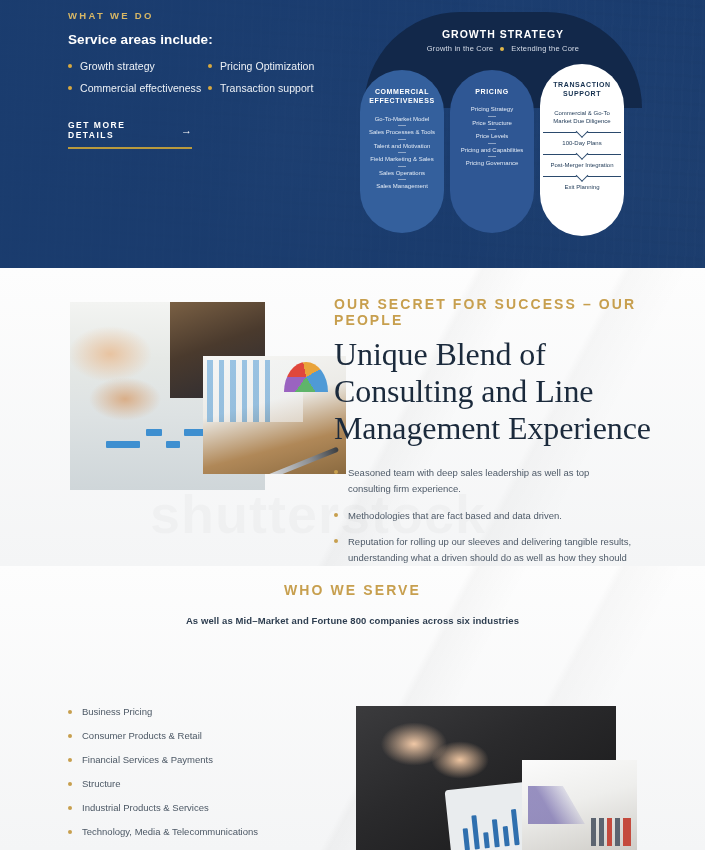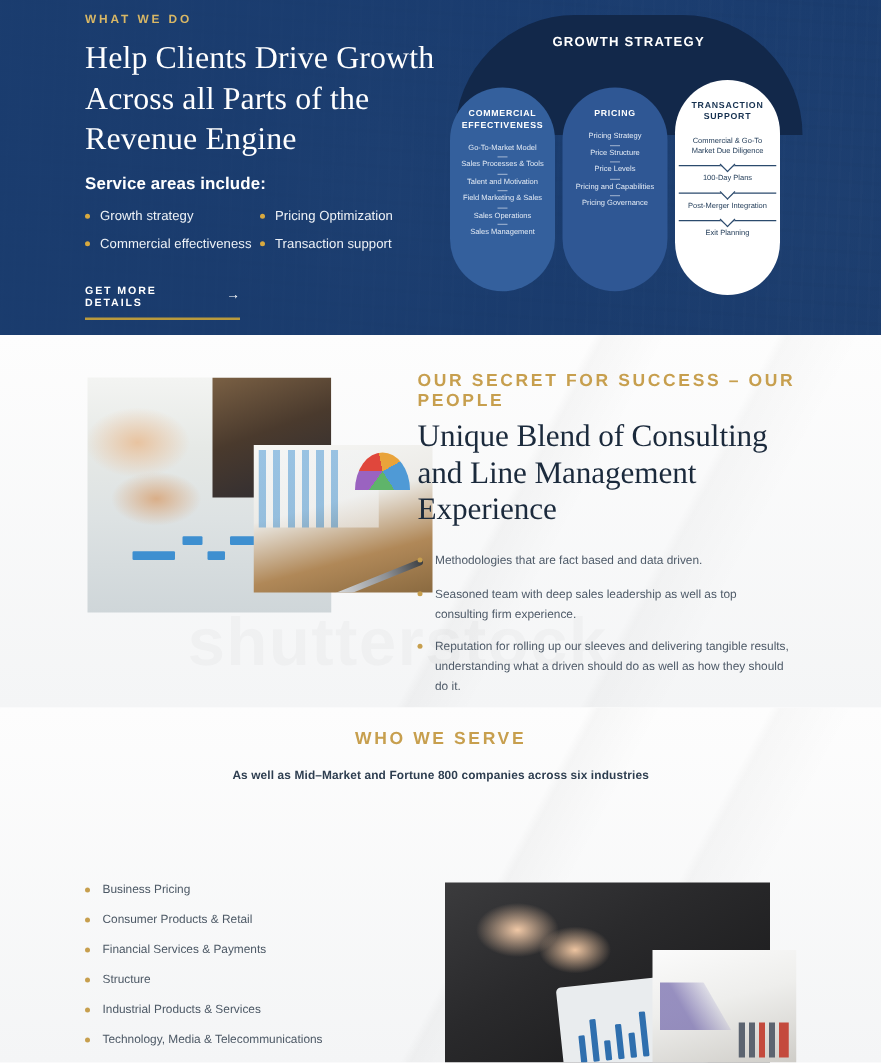--- a/index.html
+++ b/index.html
@@ -326,21 +326,21 @@
   .eyebrow-gold {
     font-size: 14px;
     letter-spacing: 2.1px;
     font-weight: 700;
     color: #c79f4e;
     text-transform: uppercase;
     margin-bottom: 8px;
   }
   .sec2-content h2 {
     font-family: "Liberation Serif", serif;
-    font-size: 25px;
+    font-size: 32px;
     line-height: 1.15;
     font-weight: 400;
     color: #1b2a3c;
     letter-spacing: -.1px;
   }
   .points { margin-top: 19px; }
   .point {
     position: relative;
     padding-left: 14px;
     font-size: 9.5px;
@@ -469,41 +469,45 @@
 </style>
 </head>
 <body>
 
 <section class="hero">
   <div class="hero-photo"></div>
   <div class="hero-tint"></div>
 
   <div class="hero-inner">
     <div class="eyebrow">What we do</div>
-    <h1>Help Clients Drive Growth Across all Parts of the Revenue Engine</h1>
     <div class="hero-sub">Service areas include:</div>
 
     <div class="hero-list">
       <div class="li bullet-dot">Growth strategy</div>
       <div class="li bullet-dot">Pricing Optimization</div>
       <div class="li bullet-dot">Commercial effectiveness</div>
       <div class="li bullet-dot">Transaction support</div>
     </div>
 
     <a class="cta">
       <span class="cta-row">
         <span class="cta-label">Get More Details</span>
         <span class="arrow">→</span>
       </span>
     </a>
   </div>
 
   <div class="diagram">
     <div class="arc">
       <div class="arc-title">GROWTH STRATEGY</div>
+      <div class="arc-sub">
+        <span>Growth in the Core</span>
+        <span class="sep"></span>
+        <span>Extending the Core</span>
+      </div>
     </div>
 
     <div class="pill pill-a">
       <div class="pill-head">COMMERCIAL EFFECTIVENESS</div>
       <div class="pill-items">
         <div class="pill-item">Go-To-Market Model</div>
         <div class="pill-item">Sales Processes &amp; Tools</div>
         <div class="pill-item">Talent and Motivation</div>
         <div class="pill-item">Field Marketing &amp; Sales</div>
         <div class="pill-item">Sales Operations</div>
@@ -551,22 +555,22 @@
   <div class="photo photo-inset">
     <div class="pie"></div>
     <div class="pen"></div>
   </div>
 
   <div class="sec2-content">
     <div class="eyebrow-gold">Our secret for success – our people</div>
     <h2>Unique Blend of Consulting and Line Management Experience</h2>
 
     <div class="points">
+      <div class="point">Seasoned team with deep sales leadership as well as top consulting firm experience.</div>
       <div class="point">Methodologies that are fact based and data driven.</div>
-      <div class="point">Seasoned team with deep sales leadership as well as top consulting firm experience.</div>
       <div class="point">Reputation for rolling up our sleeves and delivering tangible results, understanding what a driven should do as well as how they should do it.</div>
     </div>
 
     <a class="cta-dark">
       <span class="cta-row">
         <span class="cta-label">Meet the Team</span>
         <span class="arrow">→</span>
       </span>
     </a>
   </div>

